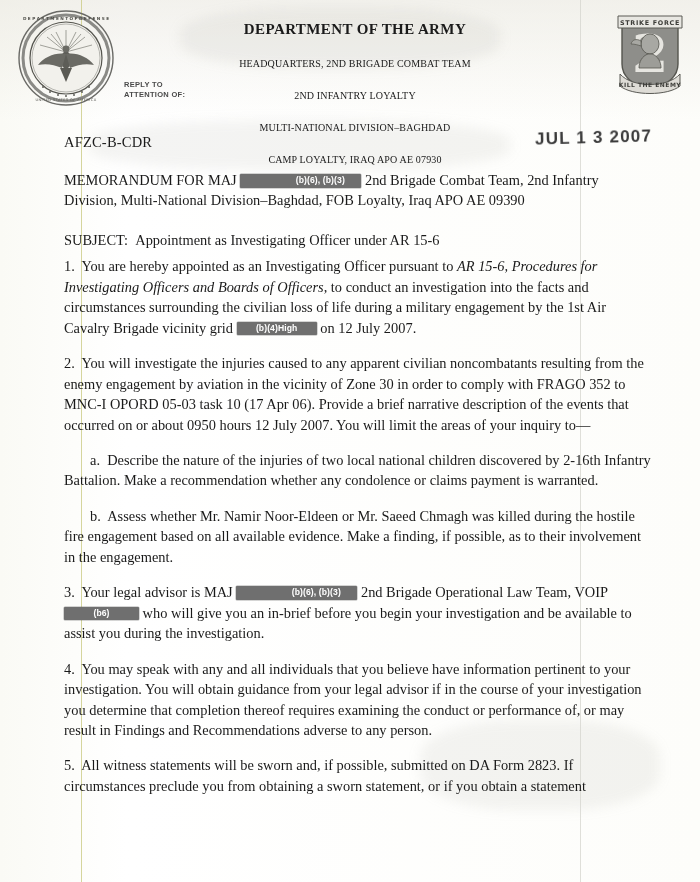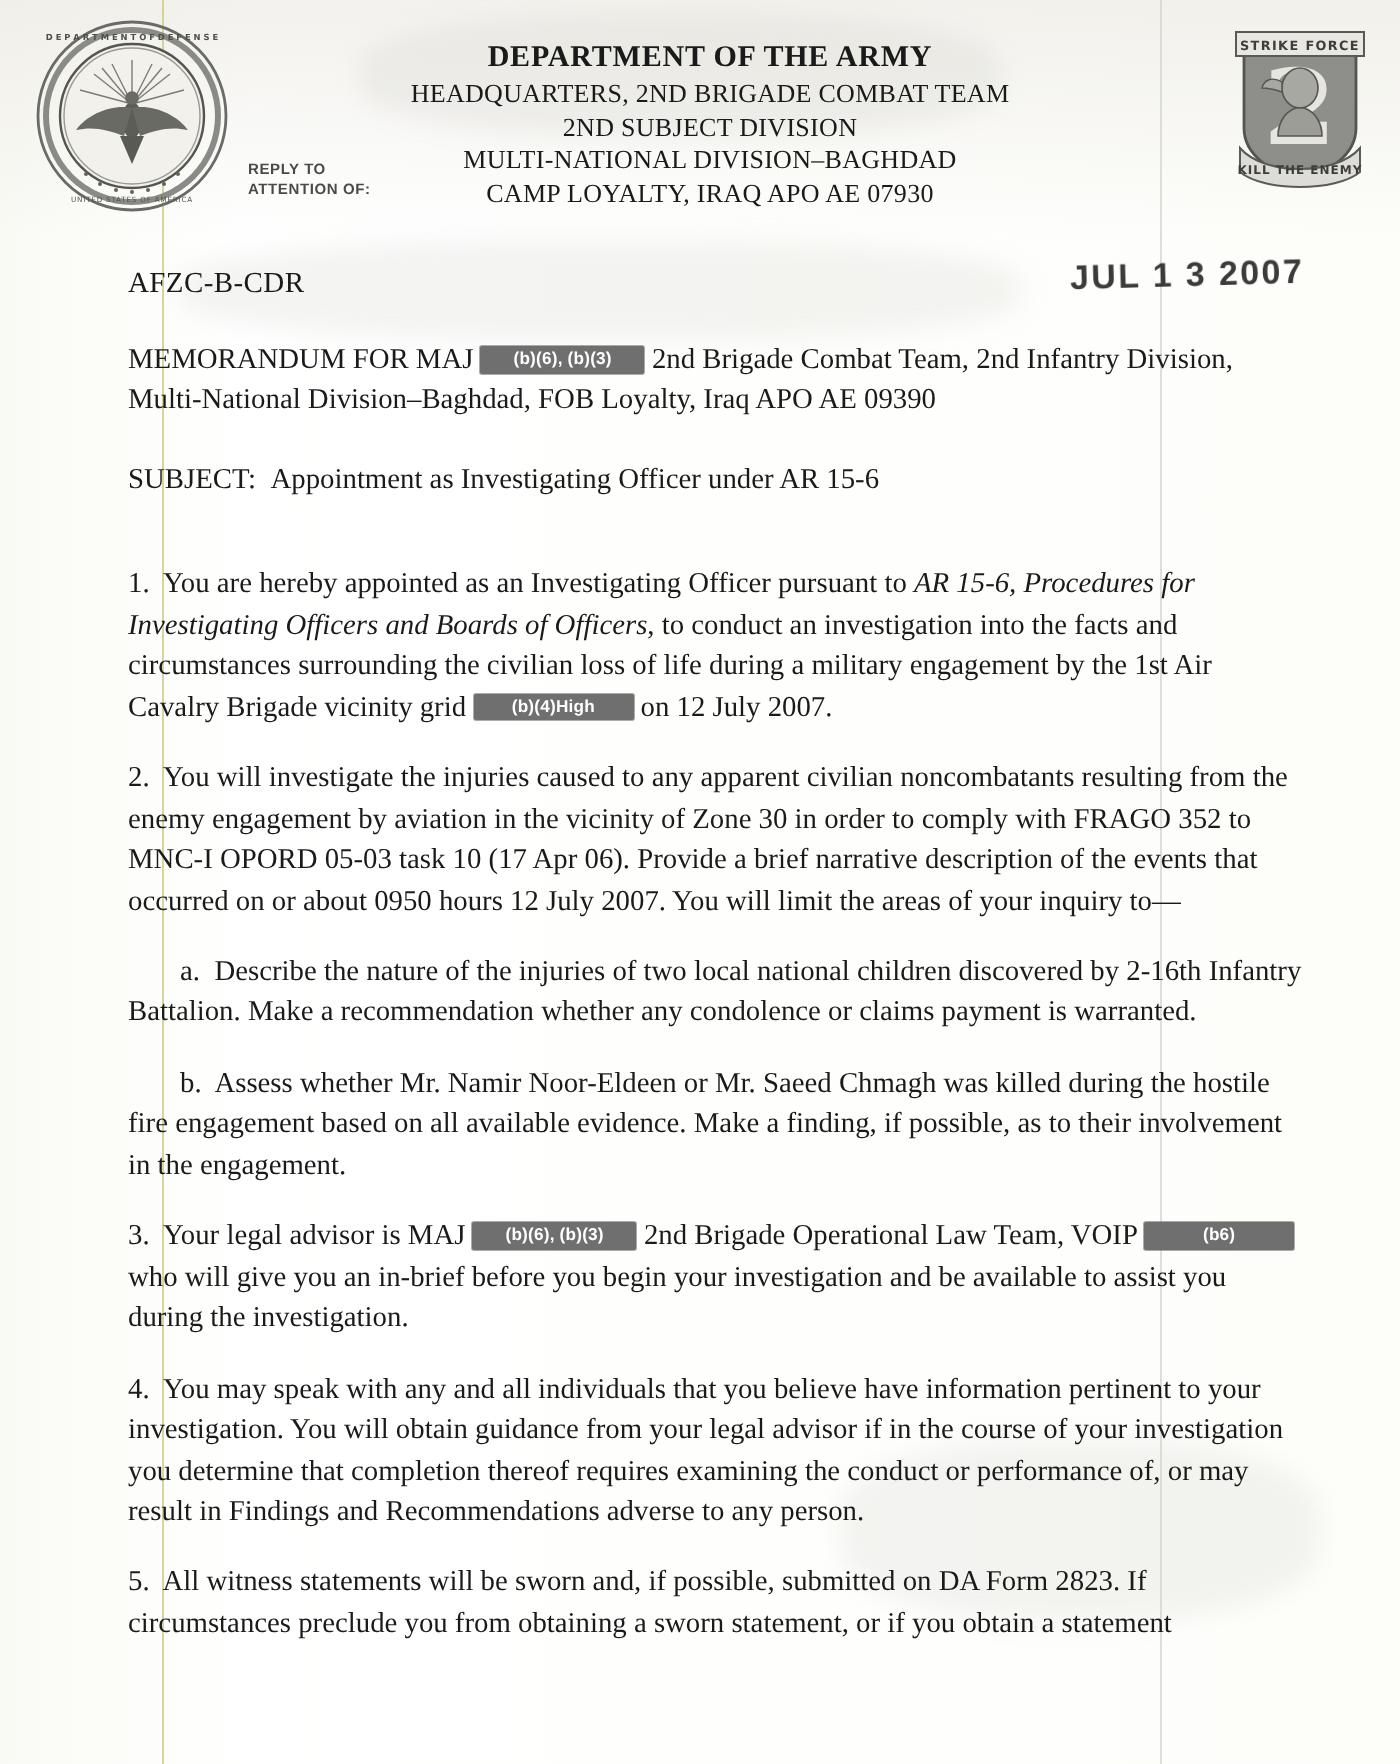--- a/index.html
+++ b/index.html
@@ -80,22 +80,23 @@
     top: 20px;
     text-align: center;
     line-height: 1.28;
   }
   .hdr-center .l1 {
     font-size: 15px;
     font-weight: bold;
     letter-spacing: 0.4px;
   }
   .hdr-center .ln {
-    font-size: 13px;
+    font-size: 10px;
     letter-spacing: 0.15px;
+    margin-top: 19px;
   }
   .patch {
     position: absolute;
     right: 8px;
     top: 8px;
     width: 84px;
     height: 88px;
   }
 
   
@@ -132,41 +133,41 @@
     line-height: 1.42;
     text-align: left;
   }
   .para {
     margin: 0 0 15px 0;
   }
   .para.sub {
     text-indent: 26px;
   }
   .memo-block { margin-bottom: 19px; }
-  .subject-block { margin-bottom: 32px; }
+  .subject-block { margin-bottom: 6px; }
   .it { font-style: italic; }
 
   
   .redaction {
     display: inline-block;
     background: #6f6f6f;
     color: #ffffff;
     font-family: "Liberation Sans", sans-serif;
     font-size: 8.6px;
     font-weight: bold;
     letter-spacing: 0.1px;
     text-align: center;
     vertical-align: 2px;
     padding: 2px 0 3px 0;
     border-radius: 1px;
     line-height: 1;
     box-shadow: 0 0 0 0.5px rgba(90,90,90,0.5);
     text-indent: 0;
   }
-  .redaction.w-name  { width: 82px; }
+  .redaction.w-name  { width: 82px; padding-left: 39px; }
   .redaction.w-grid  { width: 80px; }
   .redaction.w-voip  { width: 75px; }
 </style>
 </head>
 <body>
 
 <div class="page">
 
   <div class="scan-tint"></div>
   <div class="smudge" style="left:180px; top:8px; width:320px; height:60px;"></div>
@@ -220,21 +221,21 @@
       </svg>
 
       <div class="reply-to">
         <div>REPLY TO</div>
         <div>ATTENTION OF:</div>
       </div>
 
       <div class="hdr-center">
         <div class="l1">DEPARTMENT OF THE ARMY</div>
         <div class="ln">HEADQUARTERS, 2ND BRIGADE COMBAT TEAM</div>
-        <div class="ln">2ND SUBJECT DIVISION</div>
+        <div class="ln">2ND INFANTRY LOYALTY</div>
         <div class="ln">MULTI-NATIONAL DIVISION–BAGHDAD</div>
         <div class="ln">CAMP LOYALTY, IRAQ APO AE 07930</div>
       </div>
 
       <svg class="patch" viewBox="0 0 84 88">
         <path d="M14 16 L70 16 L70 56 C70 70 56 78 42 82 C28 78 14 70 14 56 Z" fill="#8e8e8a" stroke="#55554f" stroke-width="1.4"></path>
 
         <path d="M10 8 L74 8 L74 20 L10 20 Z" fill="#e8e7e2" stroke="#5a5a55" stroke-width="1"></path>
         <text x="42" y="17" text-anchor="middle" font-family="DejaVu Sans, sans-serif" font-size="6.4" font-weight="bold" fill="#3d3d39" letter-spacing="0.7">STRIKE FORCE</text>
 

